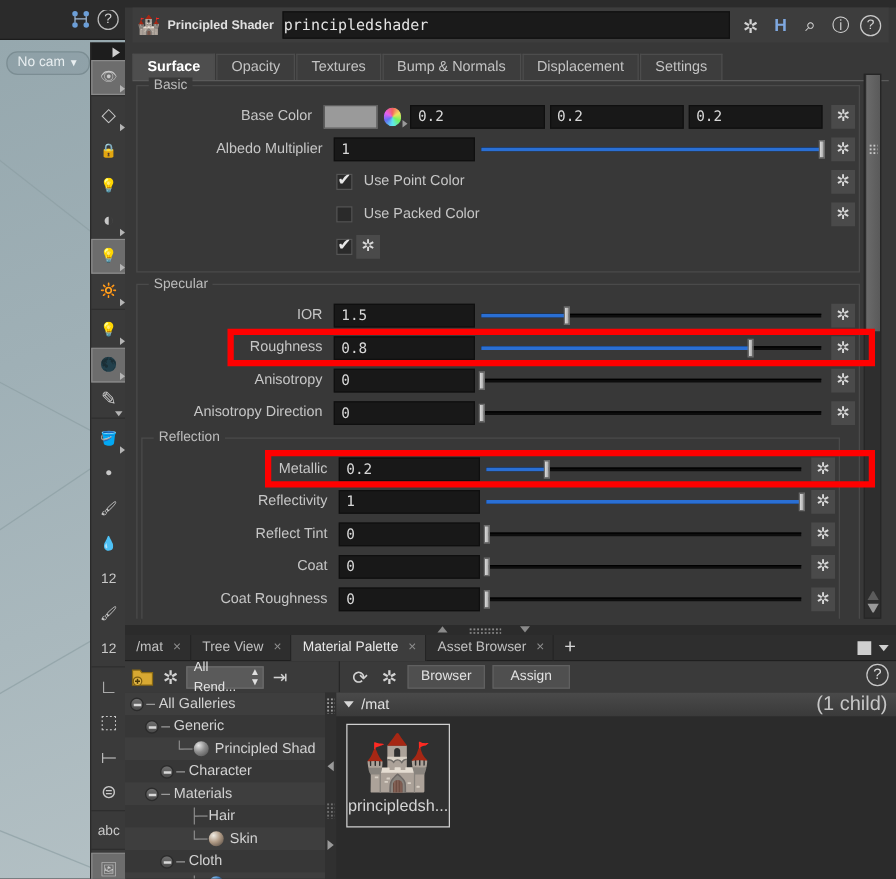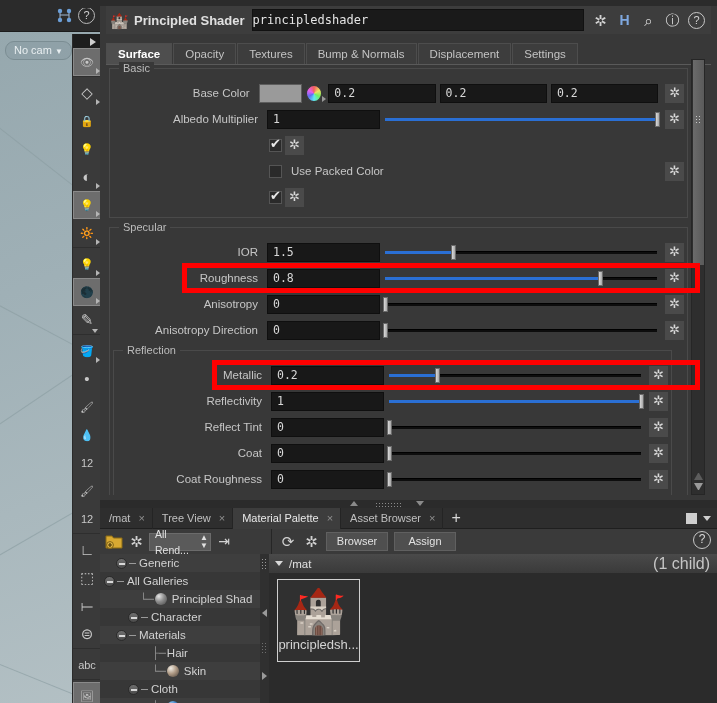--- a/index.html
+++ b/index.html
@@ -66,21 +66,21 @@
   .parm {
     position:absolute; left:100px; top:0; width:617px; height:500px;
     background:#383838;
   }
   .parm-strip { position:absolute; left:0; top:0; width:617px; height:6px; background:#2b2b2b;}
   .parm-header {
     position:absolute; left:6px; top:6px; width:605px; height:28px;
     background:#3d3d3d; display:flex; align-items:center;
   }
   .node-icon { width:19px; height:19px; margin:0 5px 0 4px; font-size:15px; line-height:19px; text-align:center;}
-  .node-type { font-weight:bold; color:#e0e0e0; font-size:13px; white-space:nowrap; }
+  .node-type { font-weight:bold; color:#e0e0e0; font-size:10px; white-space:nowrap; }
   .node-name {
     flex:1; margin-left:7px; height:22px; background:#1a1a1a;
     border:1px solid #111; color:#e4e4e4;
     font-family:"DejaVu Sans Mono","Liberation Mono",monospace; font-size:12px;
     padding:0 0; line-height:20px;
   }
   .hdr-icons { display:flex; align-items:center; gap:7px; padding:0 6px 0 8px;}
   .ico { width:17px; height:17px; position:relative; color:#d2d2d2; text-align:center;}
 
   .tabs {
@@ -375,20 +375,21 @@
             <div class="slider">
               <div class="track"></div>
               <div class="fill" style="width: 100%;"></div>
               <div class="knob" style="left: calc(100% - 2px);"></div>
             </div>
             <div class="gear">✲</div>
             <div style="width: 3px;"></div>
           </div>
           <div class="ckrow">
             <div class="ckbox on"></div>
+            <div class="cklabel">Use Point Color</div>
             <div class="gear">✲</div>
             <div style="width: 3px;"></div>
           </div>
           <div class="ckrow">
             <div class="ckbox"></div>
             <div class="cklabel">Use Packed Color</div>
             <div class="gear">✲</div>
             <div style="width: 3px;"></div>
           </div>
           <div class="ckrow">
@@ -558,30 +559,30 @@
     <div class="mp-toolbar">
       <div class="ico" style="font-size:15px;width:18px;">⟳</div>
       <div class="ico" style="font-size:15px;width:17px;">✲</div>
       <div class="mbtn">Browser</div>
       <div class="mbtn">Assign</div>
     </div>
     <div class="mhelp">?</div>
 
     <div class="tree" id="tree">
         <div class="trow">
+          <div style="width: 4px; flex: 0 0 auto;"></div>
+          <div class="tminus"></div>
+          <div class="tdash"></div>
+          <span>All Galleries</span>
+        </div>
+        <div class="trow">
           <div style="width: 16px; flex: 0 0 auto;"></div>
           <div class="tminus"></div>
           <div class="tdash"></div>
           <span>Generic</span>
-        </div>
-        <div class="trow">
-          <div style="width: 4px; flex: 0 0 auto;"></div>
-          <div class="tminus"></div>
-          <div class="tdash"></div>
-          <span>All Galleries</span>
         </div>
         <div class="trow">
           <div style="width: 40px; flex: 0 0 auto;"></div>
           <span class="telbow">└─</span>
           <div class="tsph"></div>
           <span>Principled Shad</span>
         </div>
         <div class="trow">
           <div style="width: 28px; flex: 0 0 auto;"></div>
           <div class="tminus"></div>

